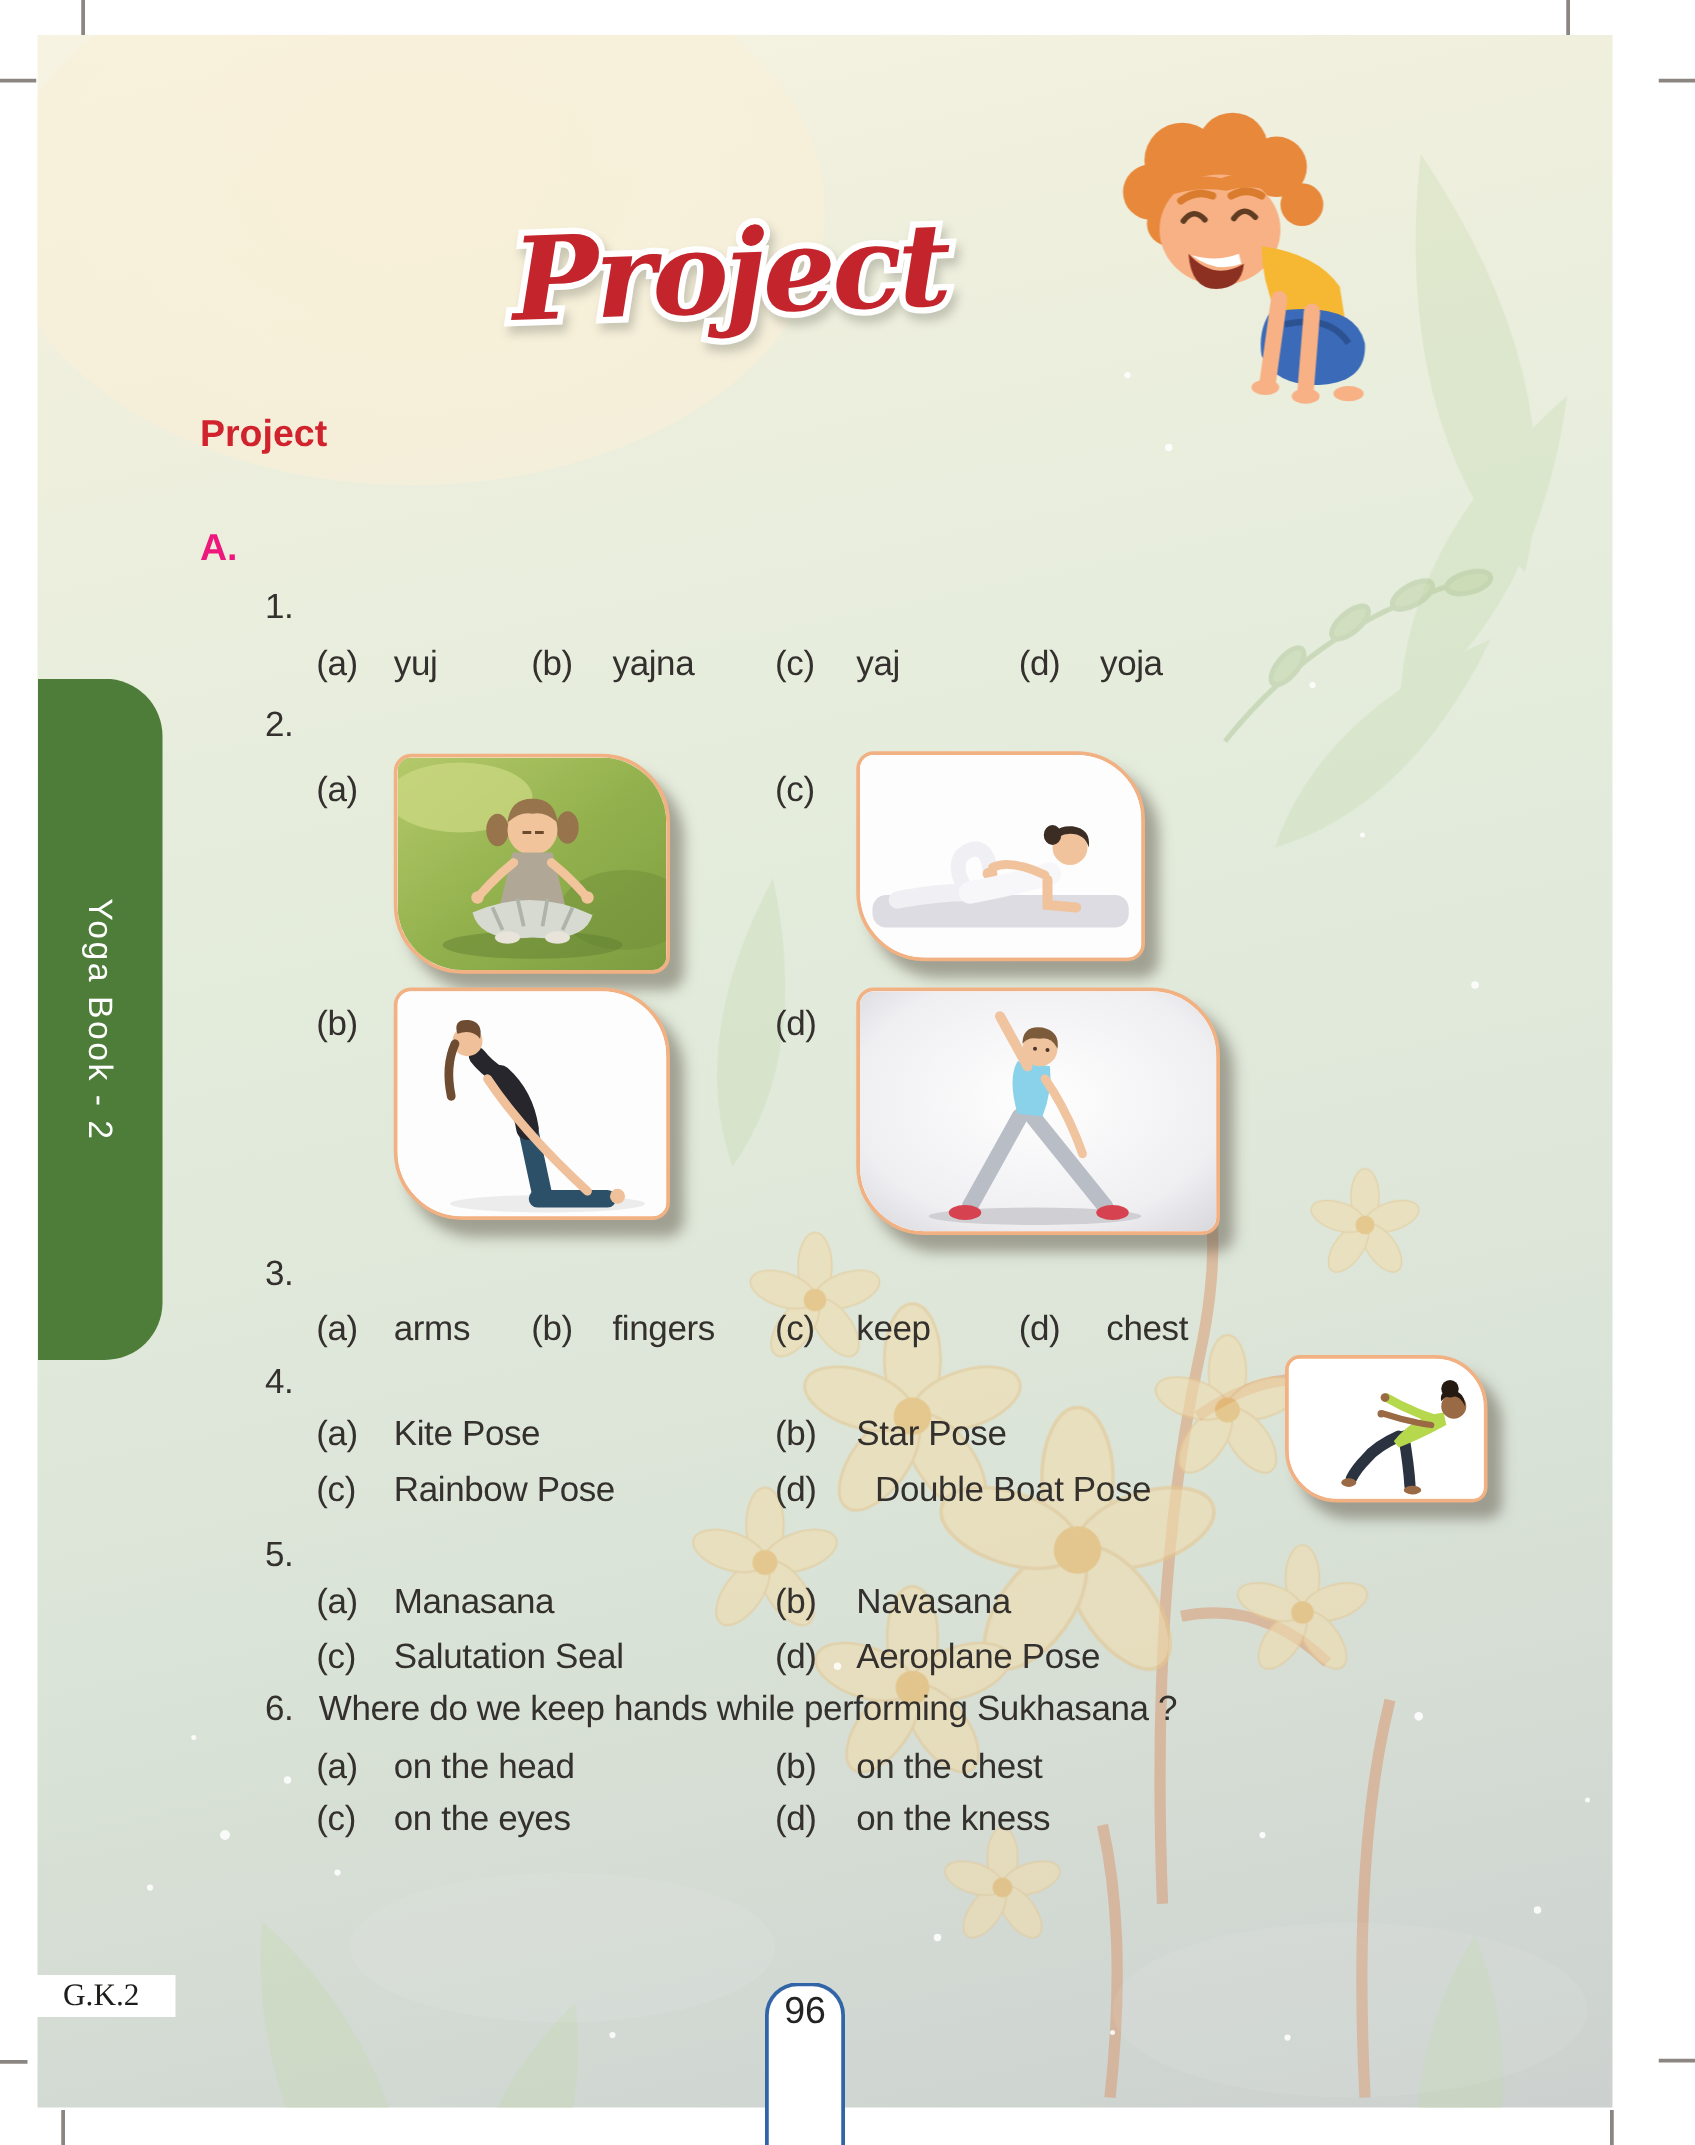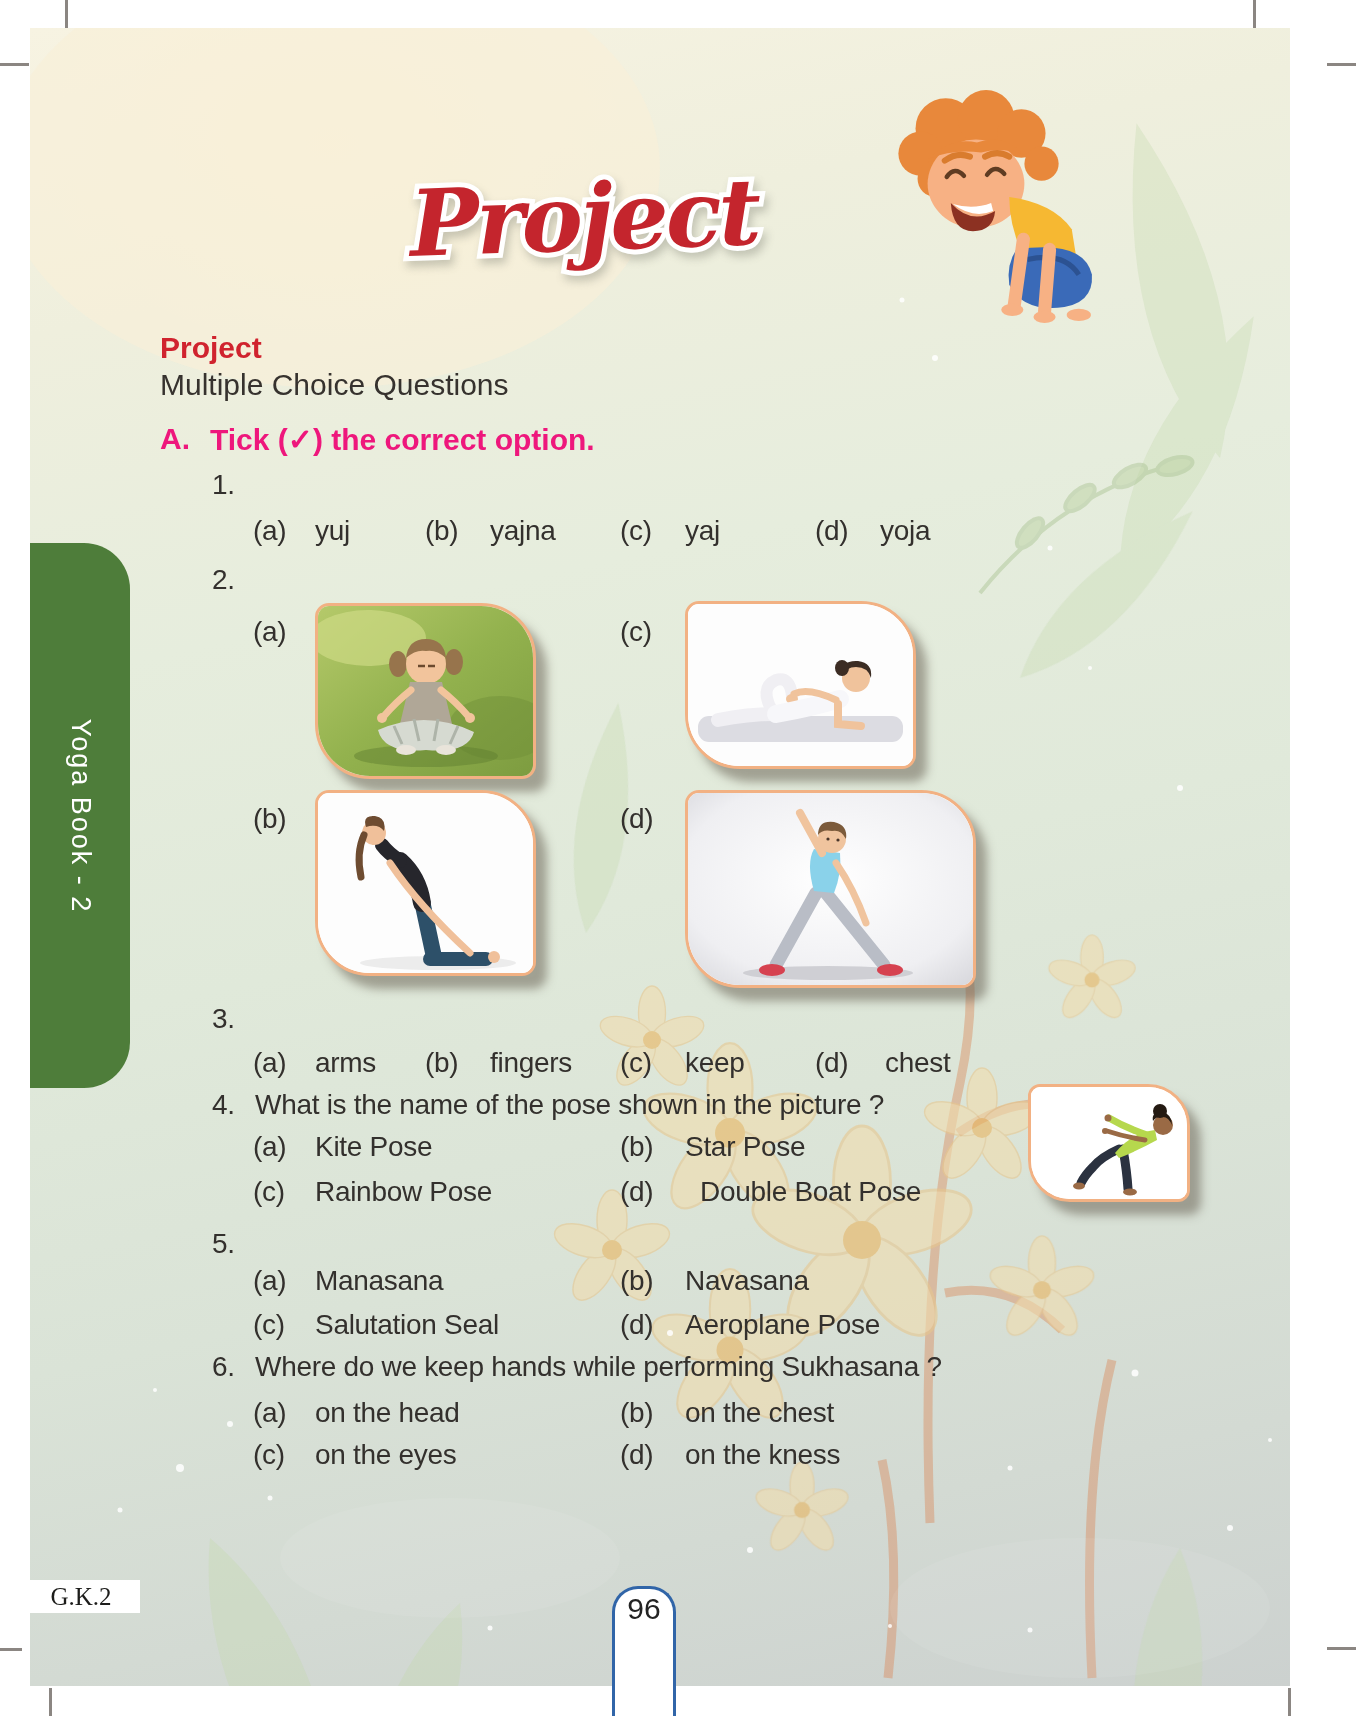--- a/index.html
+++ b/index.html
@@ -174,23 +174,21 @@
     <g stroke="#f7b184" stroke-width="13" stroke-linecap="round">
       <path d="M172,162 L163,227"></path>
         <path d="M198,172 L193,234"></path>
     </g>
     <ellipse cx="161" cy="232" rx="11" ry="6" fill="#f7b184"></ellipse>
     <ellipse cx="193" cy="239" rx="11" ry="6" fill="#f7b184"></ellipse>
     <ellipse cx="227" cy="237" rx="12" ry="6" fill="#f7b184"></ellipse>
   </svg>
 
   <div class="abs txt intro-red" style="left:130px;top:303px">Project</div>
-  <div class="abs txt intro-sub" style="left:130px;top:340px">Multiple Choice Questions</div>
   <div class="abs txt instr-letter" style="left:130px;top:394px">A.</div>
-  <div class="abs txt instr" style="left:180px;top:394px">Tick (✓) the correct option.</div>
 
   <div class="abs txt q" style="left:182px;top:441px">1.</div>
   <div class="abs txt q" style="left:223px;top:487px">(a)</div>
   <div class="abs txt q" style="left:285px;top:487px">yuj</div>
   <div class="abs txt q" style="left:395px;top:487px">(b)</div>
   <div class="abs txt q" style="left:460px;top:487px">yajna</div>
   <div class="abs txt q" style="left:590px;top:487px">(c)</div>
   <div class="abs txt q" style="left:655px;top:487px">yaj</div>
   <div class="abs txt q" style="left:785px;top:487px">(d)</div>
   <div class="abs txt q" style="left:850px;top:487px">yoja</div>
@@ -292,21 +290,20 @@
   <div class="abs txt q" style="left:223px;top:1019px">(a)</div>
   <div class="abs txt q" style="left:285px;top:1019px">arms</div>
   <div class="abs txt q" style="left:395px;top:1019px">(b)</div>
   <div class="abs txt q" style="left:460px;top:1019px">fingers</div>
   <div class="abs txt q" style="left:590px;top:1019px">(c)</div>
   <div class="abs txt q" style="left:655px;top:1019px">keep</div>
   <div class="abs txt q" style="left:785px;top:1019px">(d)</div>
   <div class="abs txt q" style="left:855px;top:1019px">chest</div>
 
   <div class="abs txt q" style="left:182px;top:1061px">4.</div>
-  <div class="abs txt q" style="left:225px;top:1061px">What is the name of the pose shown in the picture ?</div>
   <div class="abs txt q" style="left:223px;top:1103px">(a)</div>
   <div class="abs txt q" style="left:285px;top:1103px">Kite Pose</div>
   <div class="abs txt q" style="left:590px;top:1103px">(b)</div>
   <div class="abs txt q" style="left:655px;top:1103px">Star Pose</div>
   <div class="abs txt q" style="left:223px;top:1148px">(c)</div>
   <div class="abs txt q" style="left:285px;top:1148px">Rainbow Pose</div>
   <div class="abs txt q" style="left:590px;top:1148px">(d)</div>
   <div class="abs txt q" style="left:670px;top:1148px">Double Boat Pose</div>
 
   <div class="photo" style="left:998px;top:1056px;width:156px;height:112px;border-radius:12px 42px 12px 42px">

